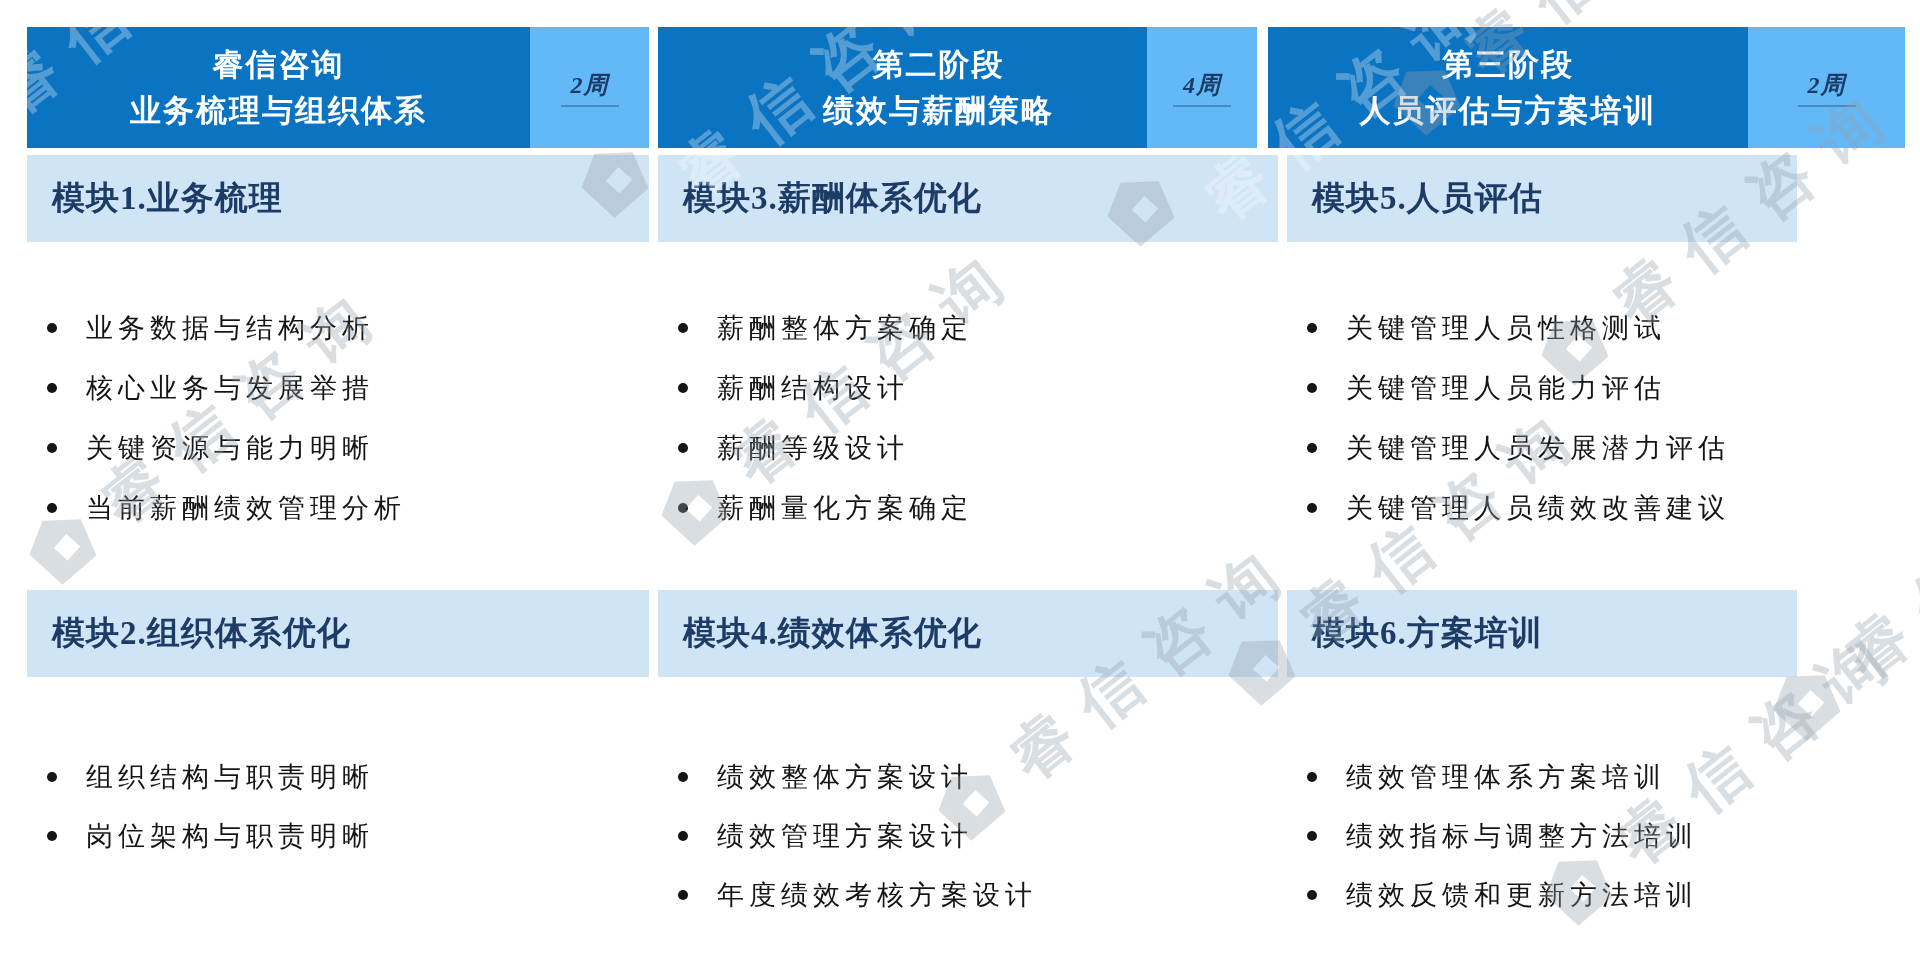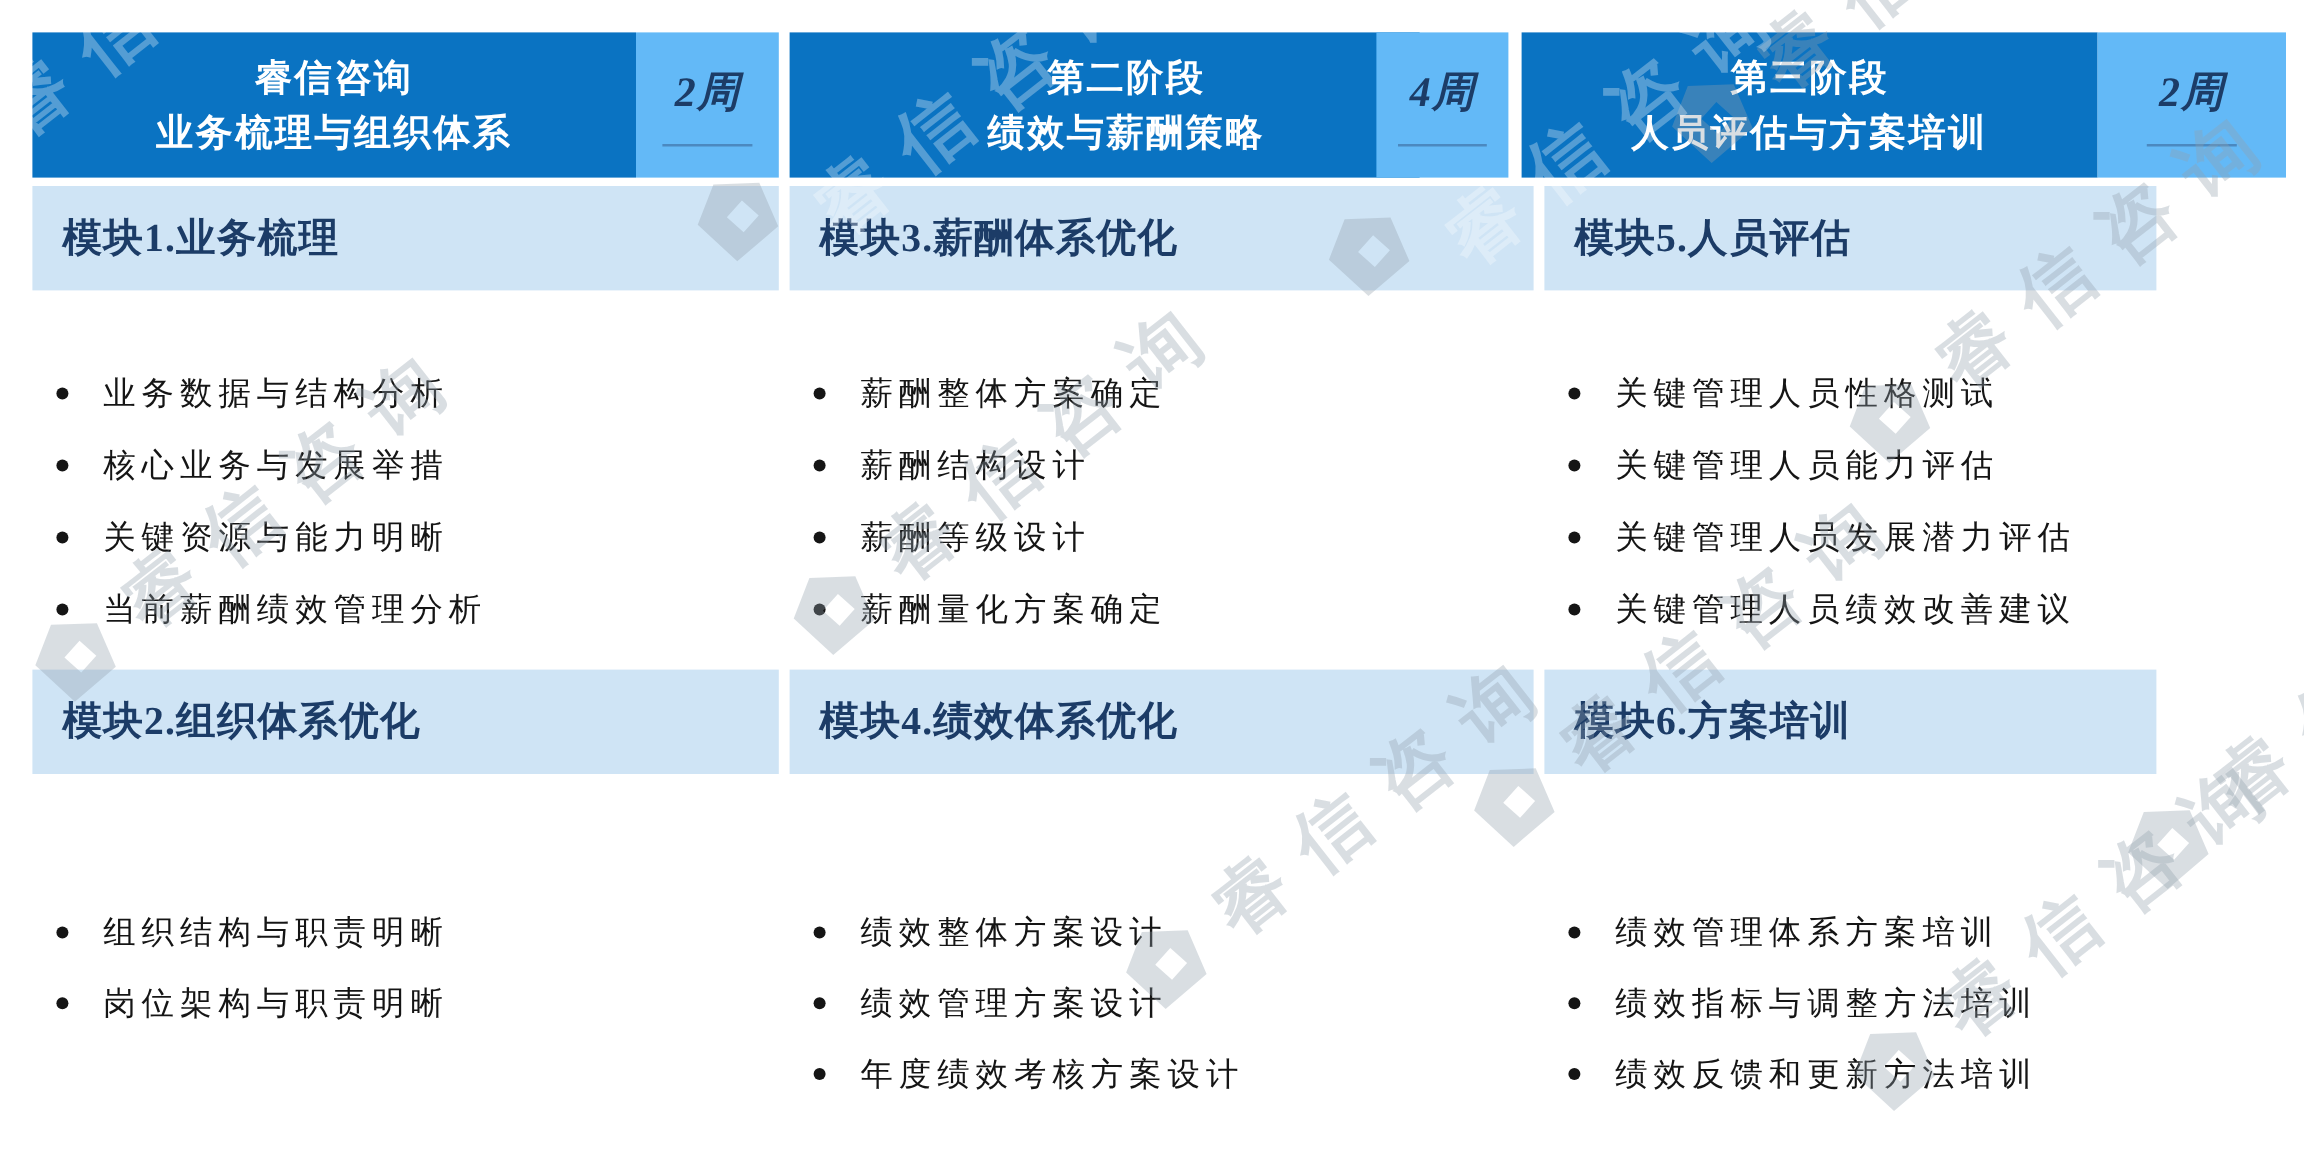--- a/index.html
+++ b/index.html
@@ -13,33 +13,33 @@
     color:#fff;display:flex;flex-direction:column;justify-content:center;align-items:center;
     text-align:center;line-height:46px;font-weight:bold;letter-spacing:2px;
   }
   .phase-line1{font-size:31px;}
   .phase-line2{font-size:31px;}
   .duration-box{
     position:absolute;top:27px;height:121px;background:var(--mid);
     display:flex;justify-content:center;align-items:center;
   }
   .duration-text{
-    font-size:35px;font-weight:bold;font-style:italic;color:var(--navy);
-    border-bottom:2px solid rgba(40,65,110,.40);padding:0 10px 20px 10px;letter-spacing:1px;
+    font-size:24px;font-weight:bold;font-style:italic;color:var(--navy);
+    border-bottom:2px solid rgba(40,65,110,.40);padding:0 10px 4px 10px;letter-spacing:1px;
   }
   
   .module-bar{
     position:absolute;height:87px;background:var(--pale);
     display:flex;align-items:center;
   }
   .module-title{
     font-size:33px;font-weight:bold;color:var(--navy);padding-left:25px;letter-spacing:1px;
   }
   .row1{top:155px;}
-  .row2{top:558px;font-family:Liberation Serif, serif;}
+  .row2{top:590px;font-family:Liberation Serif, serif;}
   
   ul.bullets{list-style:none;margin:0;padding:0;position:absolute;}
   ul.bullets.list1{top:298px;}
   ul.bullets.list2{top:747px;}
   ul.bullets li{height:60px;display:flex;align-items:center;padding-left:20px;}
   ul.bullets.list2 li{height:59px;}
   .dot{width:10px;height:10px;border-radius:50%;background:#151515;flex:none;margin-right:29px;}
   .bullet-text{font-size:27px;color:#151515;letter-spacing:5px;white-space:nowrap;}
   
   .c1-dark{left:27px;width:503px;}

